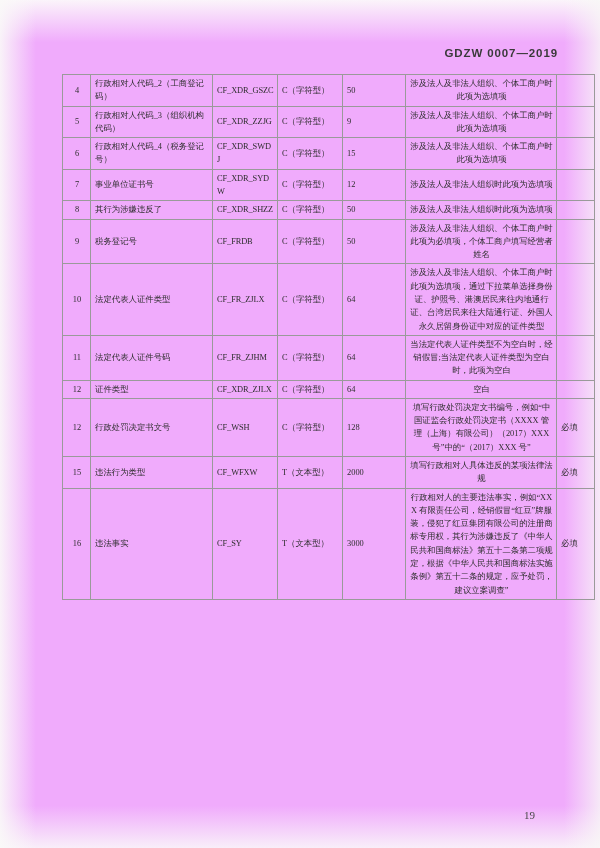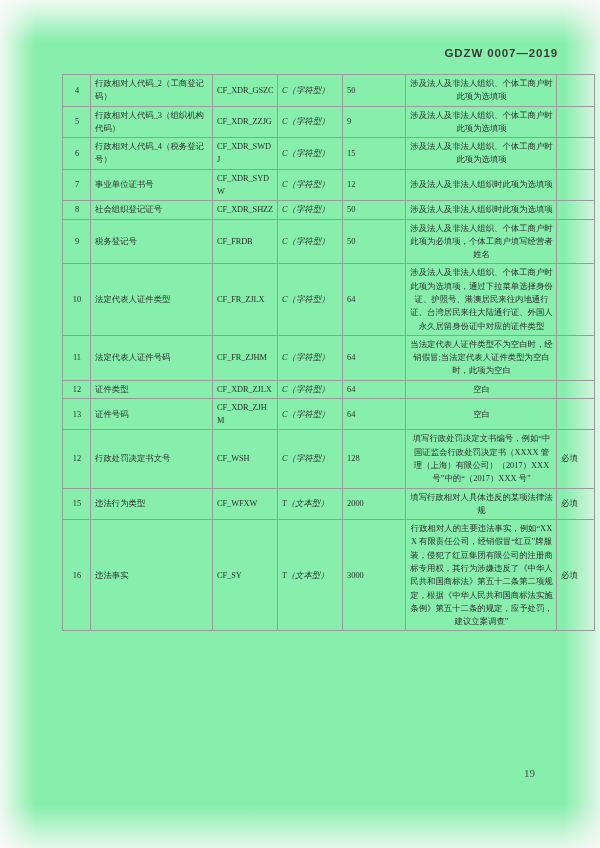--- a/index.html
+++ b/index.html
@@ -10,21 +10,21 @@
     width: 600px;
     height: 848px;
     background: #ffffff;
     font-family: "Liberation Serif", "DejaVu Serif", serif;
     position: relative;
     overflow: hidden;
   }
   .page {
     position: absolute;
     inset: 0;
-    background: #86efac;
+    background: #f0abfc;
     padding-left: 48px;
   }
   
   .scan-tint {
     position: absolute;
     inset: 0;
     background:
       linear-gradient(to right, rgba(250,250,248,0.9) 0%, rgba(255,255,255,0) 6%, rgba(255,255,255,0) 94%, rgba(248,248,246,0.8) 100%),
       linear-gradient(to bottom, rgba(252,252,250,0.9) 0%, rgba(255,255,255,0) 5%, rgba(255,255,255,0) 95%, rgba(250,250,248,0.85) 100%);
     pointer-events: none;
@@ -35,21 +35,21 @@
     right: 42px;
     font-family: "Liberation Sans", "DejaVu Sans", sans-serif;
     font-size: 11.5px;
     letter-spacing: 0.9px;
     color: #3a3a3a;
     font-weight: 700;
     white-space: nowrap;
   }
   .page-number {
     position: absolute;
-    top: 767px;
+    top: 809px;
     left: 524px;
     font-family: "Liberation Serif", serif;
     font-size: 11px;
     color: #4a4a4a;
   }
   table.spec {
     position: absolute;
     left: 62px;
     top: 74px;
     width: 476px;
@@ -66,21 +66,21 @@
     word-break: break-all;
     font-family: "Liberation Serif", "DejaVu Serif", serif;
   }
   td.c-no {
     width: 20px;
     text-align: center;
     font-family: "Liberation Serif", serif;
   }
   td.c-name   { width: 114px; }
   td.c-code   { width: 57px; font-family: "Liberation Mono", "DejaVu Sans Mono", monospace; font-size: 7.6px; letter-spacing: -0.1px; margin-top: 13px; }
-  td.c-type   { width: 57px; font-style: italic; }
+  td.c-type   { width: 57px; }
   td.c-len    { width: 55px; font-family: "Liberation Serif", serif; }
   td.c-desc   { width: 143px; vertical-align: middle; text-align: center; }
   td.c-req    { width: 30px; }
 </style>
 </head>
 <body>
 
 <div class="page">
   <div class="scan-tint"></div>
 
@@ -119,21 +119,21 @@
           <td class="c-no">7</td>
           <td class="c-name">事业单位证书号</td>
           <td class="c-code">CF_XDR_SYDW</td>
           <td class="c-type">C（字符型）</td>
           <td class="c-len">12</td>
           <td class="c-desc">涉及法人及非法人组织时此项为选填项</td>
           <td class="c-req"></td>
         </tr>
         <tr>
           <td class="c-no">8</td>
-          <td class="c-name">社会组织登记证号</td>
+          <td class="c-name">其行为涉嫌违反了</td>
           <td class="c-code">CF_XDR_SHZZ</td>
           <td class="c-type">C（字符型）</td>
           <td class="c-len">50</td>
           <td class="c-desc">涉及法人及非法人组织时此项为选填项</td>
           <td class="c-req"></td>
         </tr>
         <tr>
           <td class="c-no">9</td>
           <td class="c-name">税务登记号</td>
           <td class="c-code">CF_FRDB</td>
@@ -157,29 +157,20 @@
           <td class="c-code">CF_FR_ZJHM</td>
           <td class="c-type">C（字符型）</td>
           <td class="c-len">64</td>
           <td class="c-desc">当法定代表人证件类型不为空白时，经销假冒;当法定代表人证件类型为空白时，此项为空白</td>
           <td class="c-req"></td>
         </tr>
         <tr>
           <td class="c-no">12</td>
           <td class="c-name">证件类型</td>
           <td class="c-code">CF_XDR_ZJLX</td>
-          <td class="c-type">C（字符型）</td>
-          <td class="c-len">64</td>
-          <td class="c-desc">空白</td>
-          <td class="c-req"></td>
-        </tr>
-        <tr>
-          <td class="c-no">13</td>
-          <td class="c-name">证件号码</td>
-          <td class="c-code">CF_XDR_ZJHM</td>
           <td class="c-type">C（字符型）</td>
           <td class="c-len">64</td>
           <td class="c-desc">空白</td>
           <td class="c-req"></td>
         </tr>
         <tr>
           <td class="c-no">12</td>
           <td class="c-name">行政处罚决定书文号</td>
           <td class="c-code">CF_WSH</td>
           <td class="c-type">C（字符型）</td>

